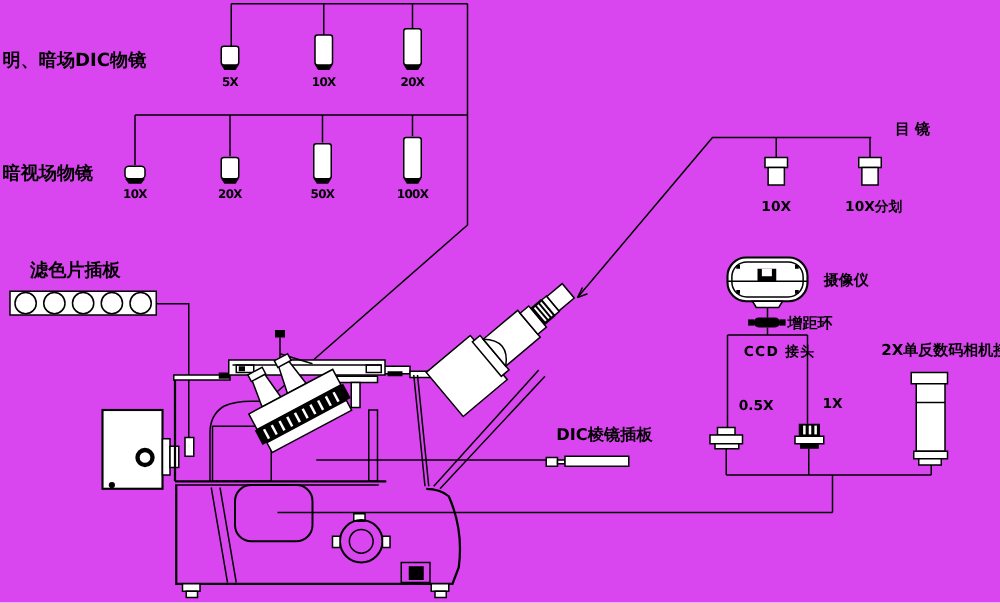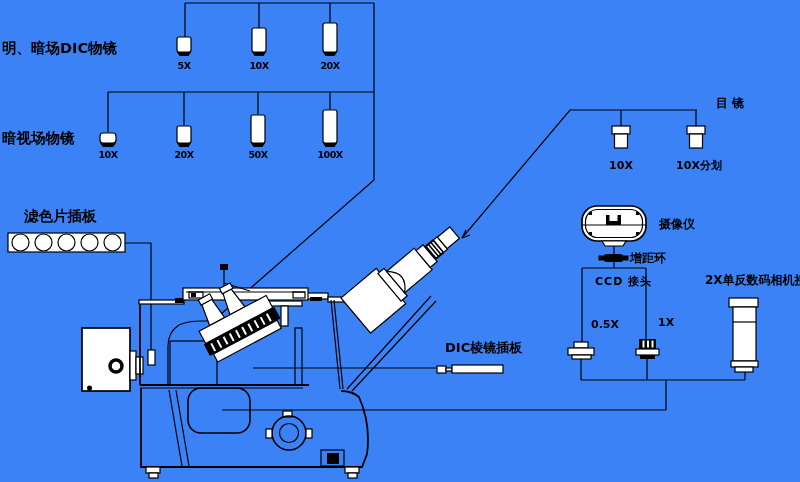--- a/index.html
+++ b/index.html
@@ -1,16 +1,16 @@
 <!DOCTYPE html>
 <html><head>
 <meta charset="utf-8">
 <style>
   html,body{margin:0;padding:0;background:#fff;}
-  .canvas{position:relative;width:800px;height:482px;background:#3b82f6;overflow:hidden;}
+  .canvas{position:relative;width:800px;height:482px;background:#d946ef;overflow:hidden;}
   svg{position:absolute;inset:0;}
   .ln{fill:none;stroke:#000;stroke-width:1.2;}
   .ln2{fill:none;stroke:#000;stroke-width:1.8;}
   .wh{fill:#fff;stroke:#000;stroke-width:1.2;}
   .wh2{fill:#fff;stroke:#000;stroke-width:1.7;}
   .bk{fill:#000;stroke:none;}
   .wt{fill:#fff;stroke:none;}
   .t{font-family:"DejaVu Sans",sans-serif;fill:#000;}
   .b{font-weight:bold;}
   .cjk{font-weight:bold;}

